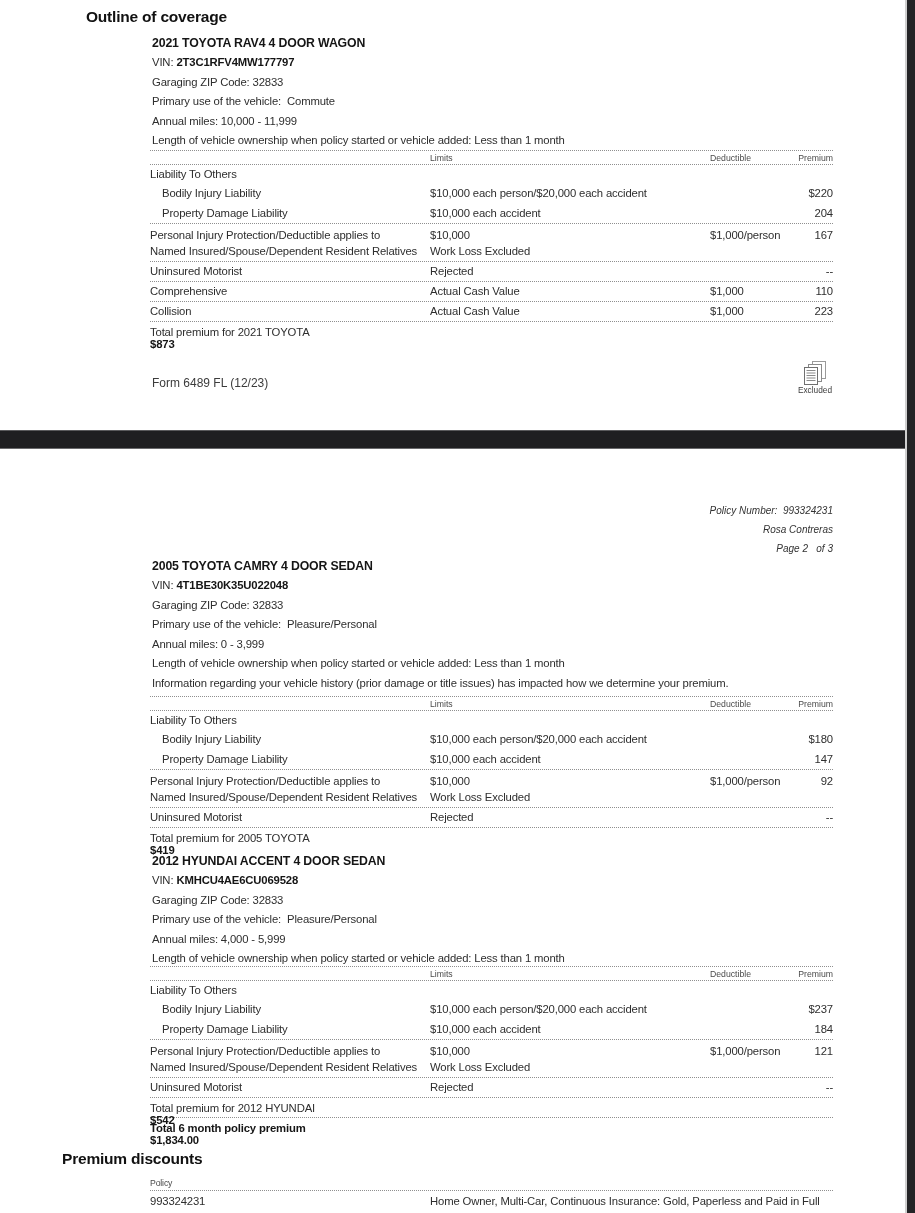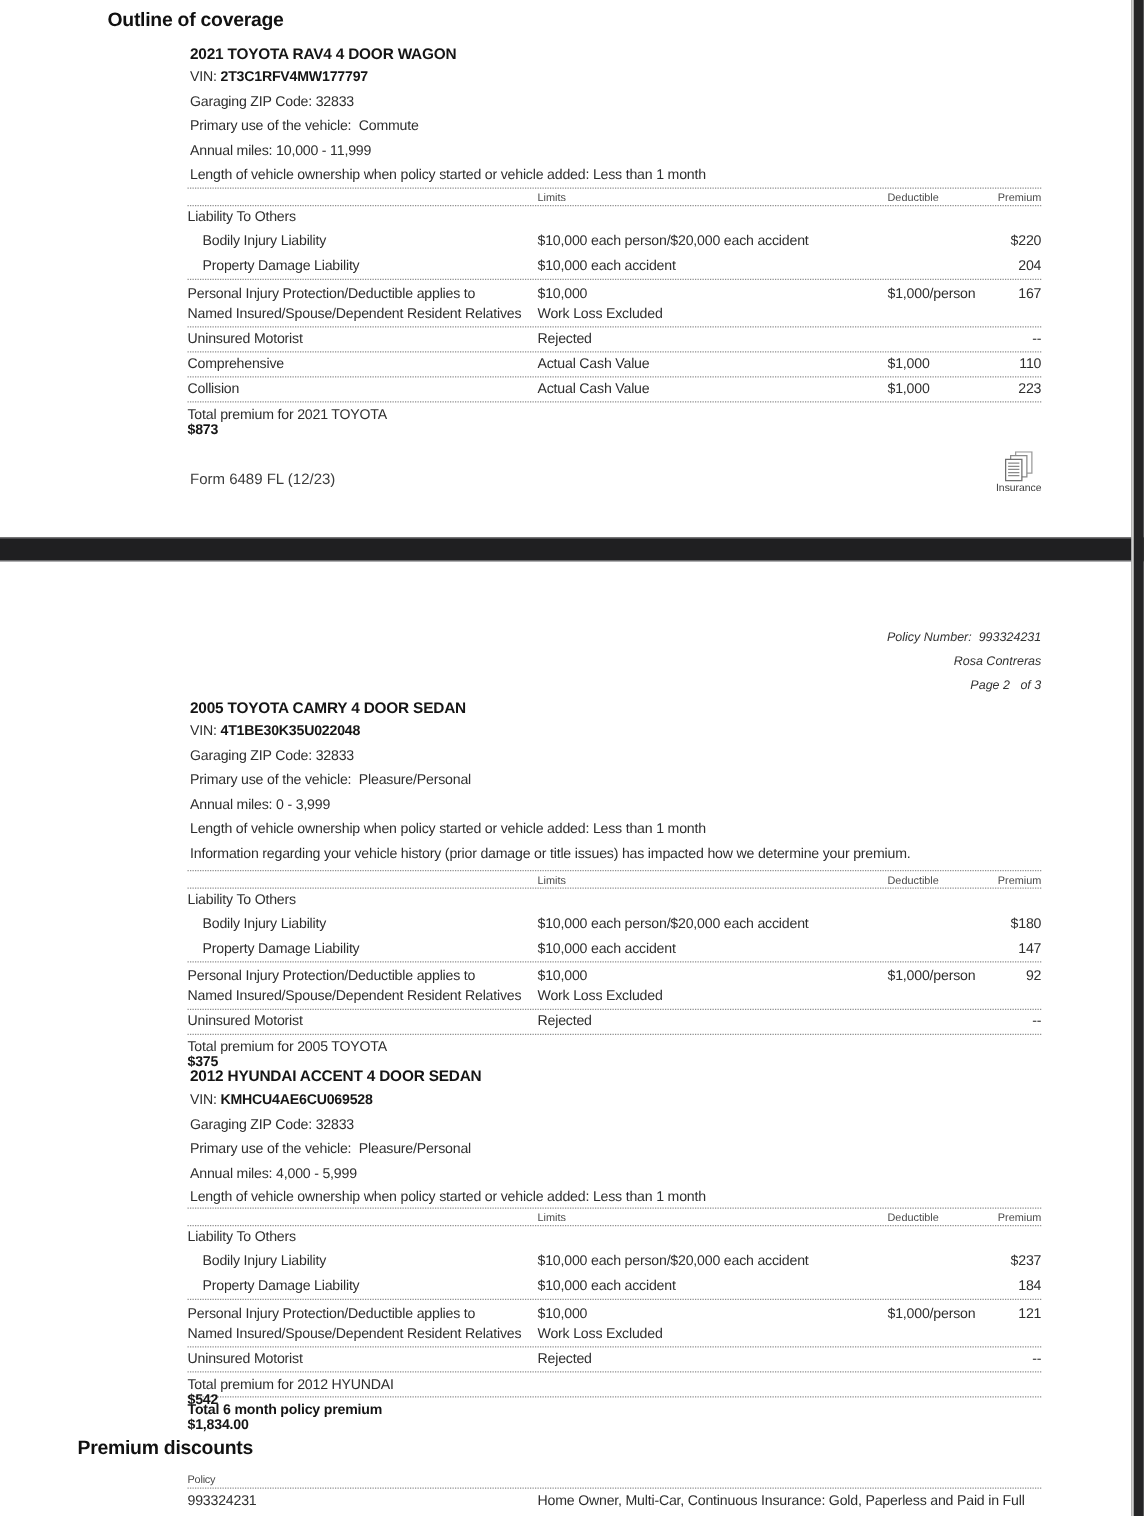--- a/index.html
+++ b/index.html
@@ -165,21 +165,21 @@
     <rect x="5.5" y="3.5" width="13" height="17" fill="#ffffff" stroke="#8a8a8a"></rect>
     <rect x="1.5" y="6.5" width="13" height="17" fill="#ffffff" stroke="#6f6f6f"></rect>
     <g stroke="#8a8a8a" stroke-width="1">
       <line x1="3.5" y1="9.5" x2="12.5" y2="9.5"></line>
       <line x1="3.5" y1="12" x2="12.5" y2="12"></line>
       <line x1="3.5" y1="14.5" x2="12.5" y2="14.5"></line>
       <line x1="3.5" y1="17" x2="12.5" y2="17"></line>
       <line x1="3.5" y1="19.5" x2="12.5" y2="19.5"></line>
     </g>
   </svg>
-  <div class="cont-label">Insurance</div>
+  <div class="cont-label">Excluded</div>
 </div>
 
 <div id="page-divider"></div>
 <div id="right-edge"></div>
 
 <div id="p2-header">
   <div class="pre">Policy Number:  993324231</div>
   <div>Rosa Contreras</div>
   <div class="pre">Page 2   of 3</div>
 </div>
@@ -231,21 +231,21 @@
   <div class="trow irow dot-b">
     <div class="c1">Uninsured Motorist</div>
     <div class="c2">Rejected</div>
     <div class="c3"></div>
     <div class="c4">--</div>
   </div>
   <div class="trow total-row">
     <div class="c1">Total premium for 2005 TOYOTA</div>
     <div class="c2"></div>
       <div class="c3"></div>
-    <div class="c4 bold">$375</div>
+    <div class="c4 bold">$419</div>
   </div>
 </div>
 
 <div class="vehicle-block" id="vehicle3">
   <div class="vehicle-name">2012 HYUNDAI ACCENT 4 DOOR SEDAN</div>
   <div class="vin-line"><span>VIN:</span> <b>KMHCU4AE6CU069528</b></div>
   <div class="info-line">Garaging ZIP Code: 32833</div>
   <div class="info-line">Primary use of the vehicle:  Pleasure/Personal</div>
   <div class="info-line">Annual miles: 4,000 - 5,999</div>
   <div class="info-line">Length of vehicle ownership when policy started or vehicle added: Less than 1 month</div>

